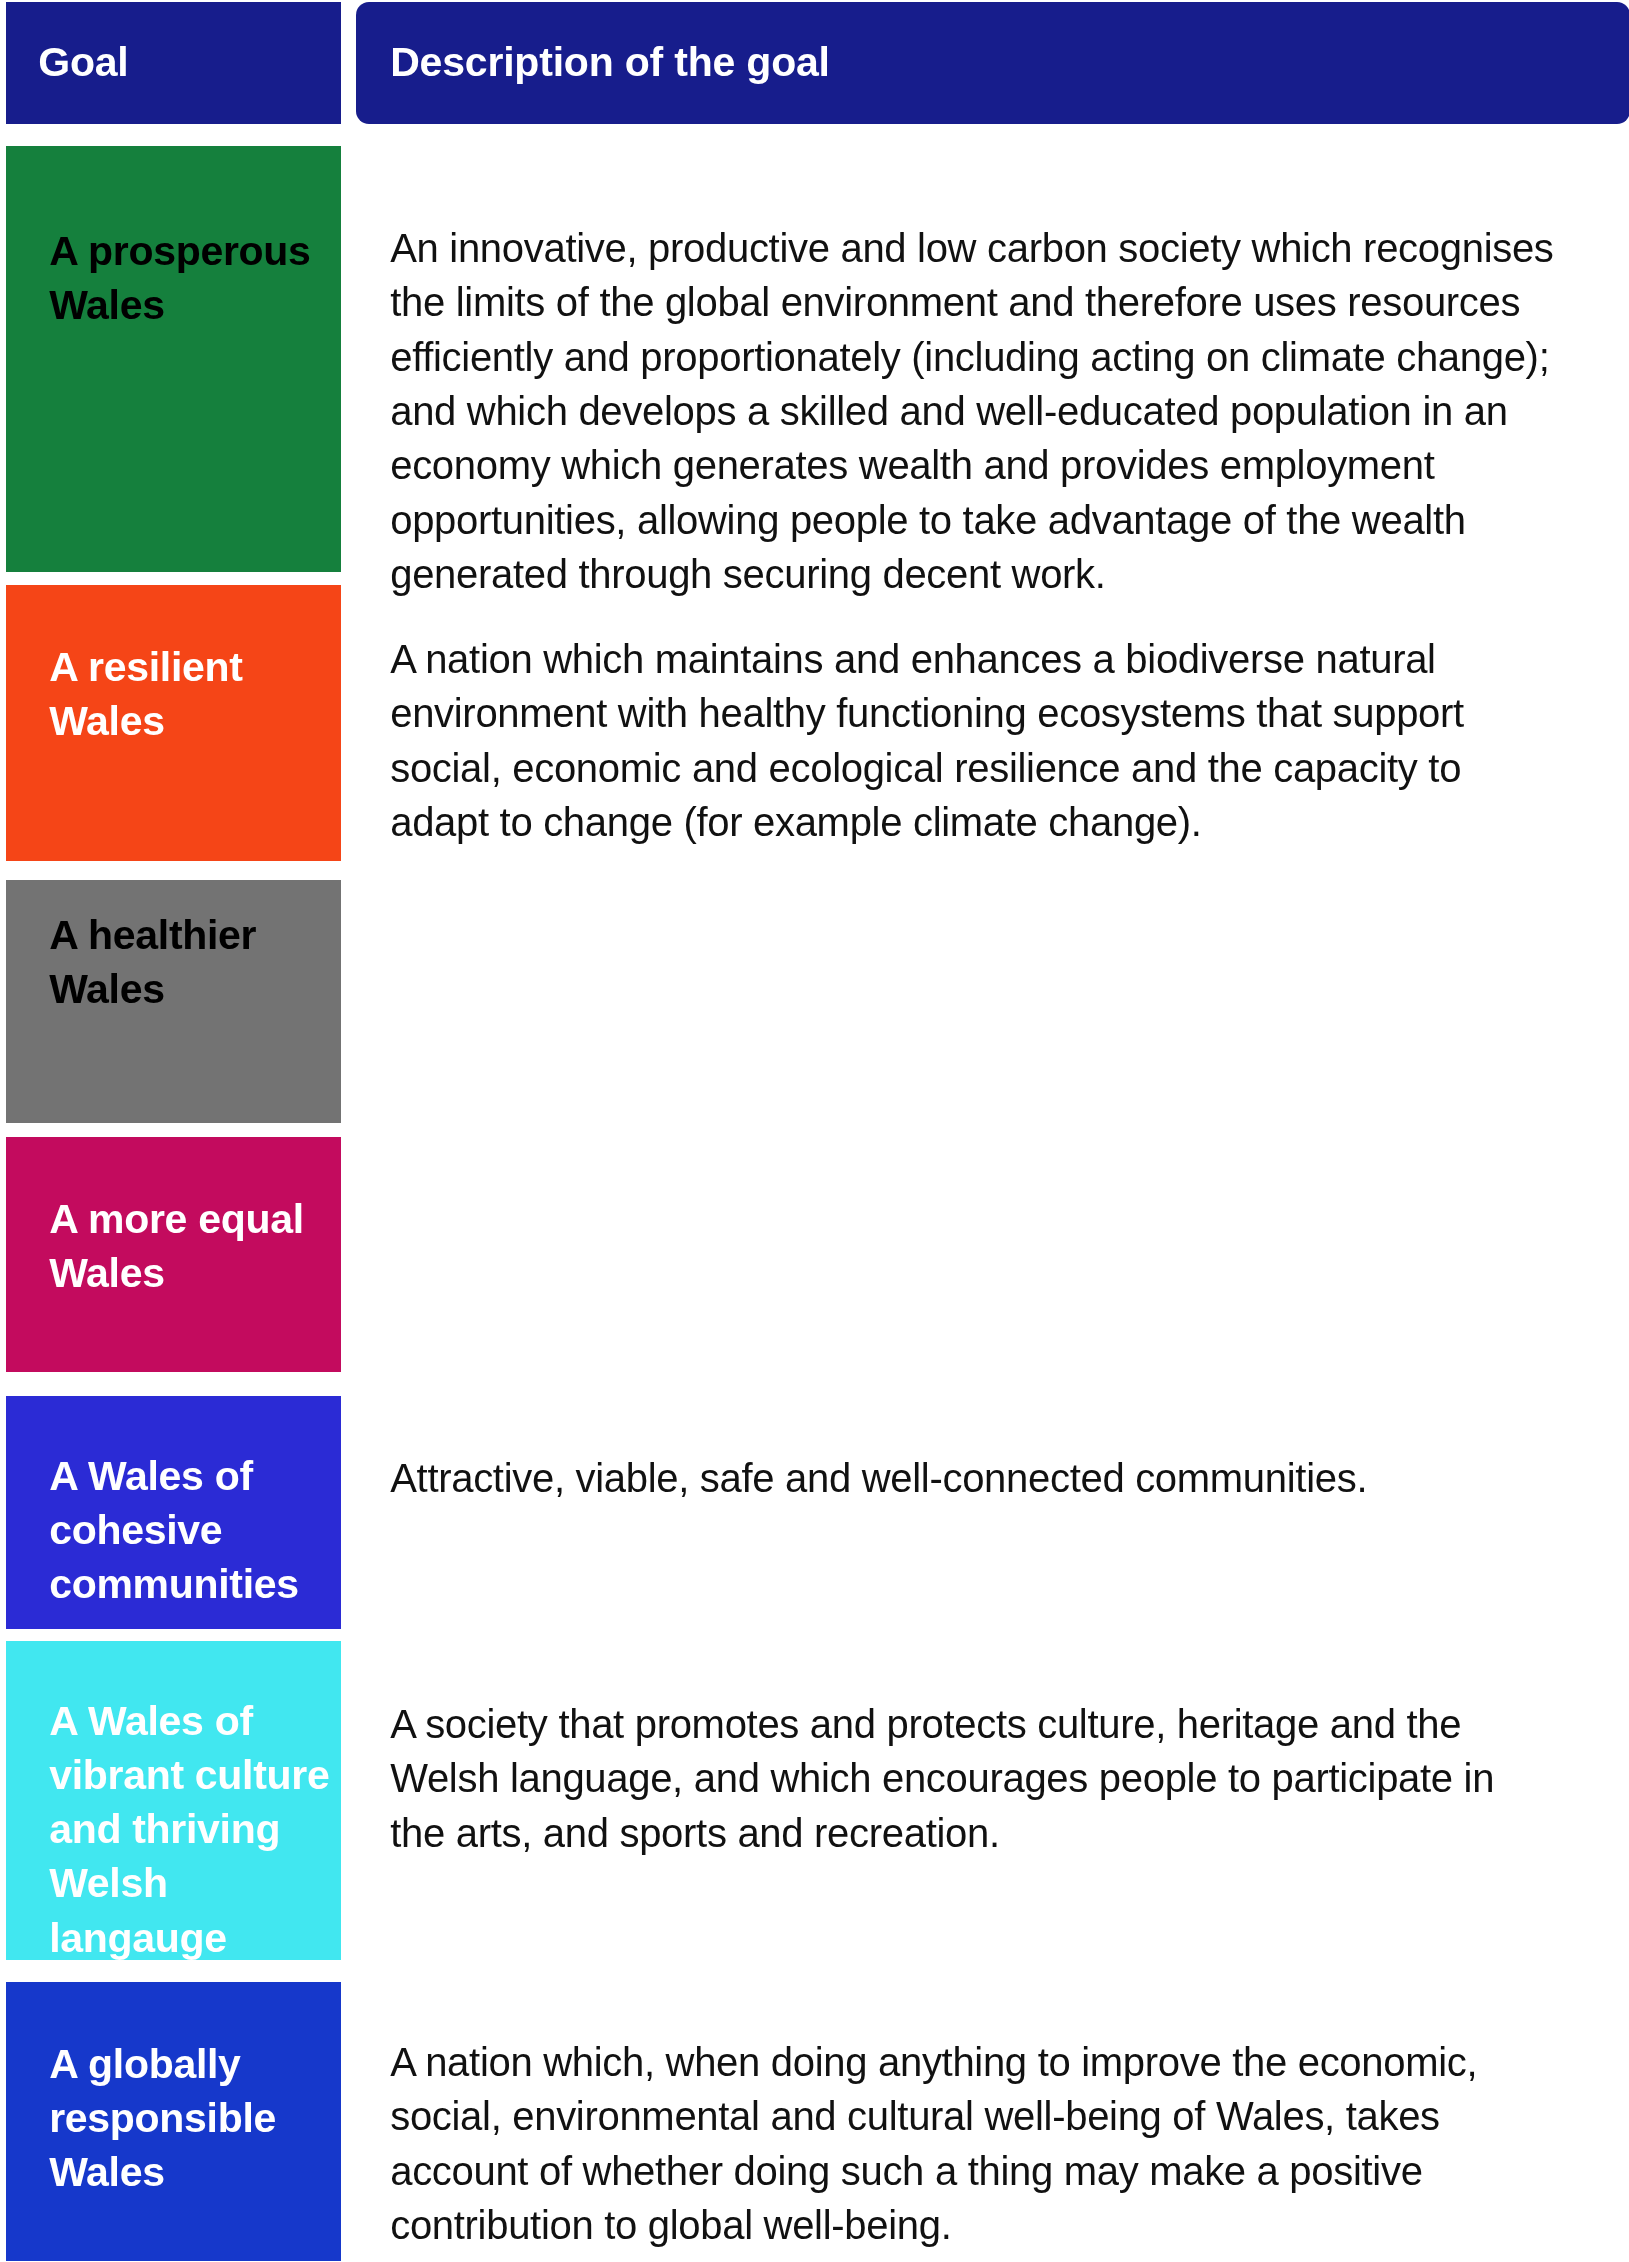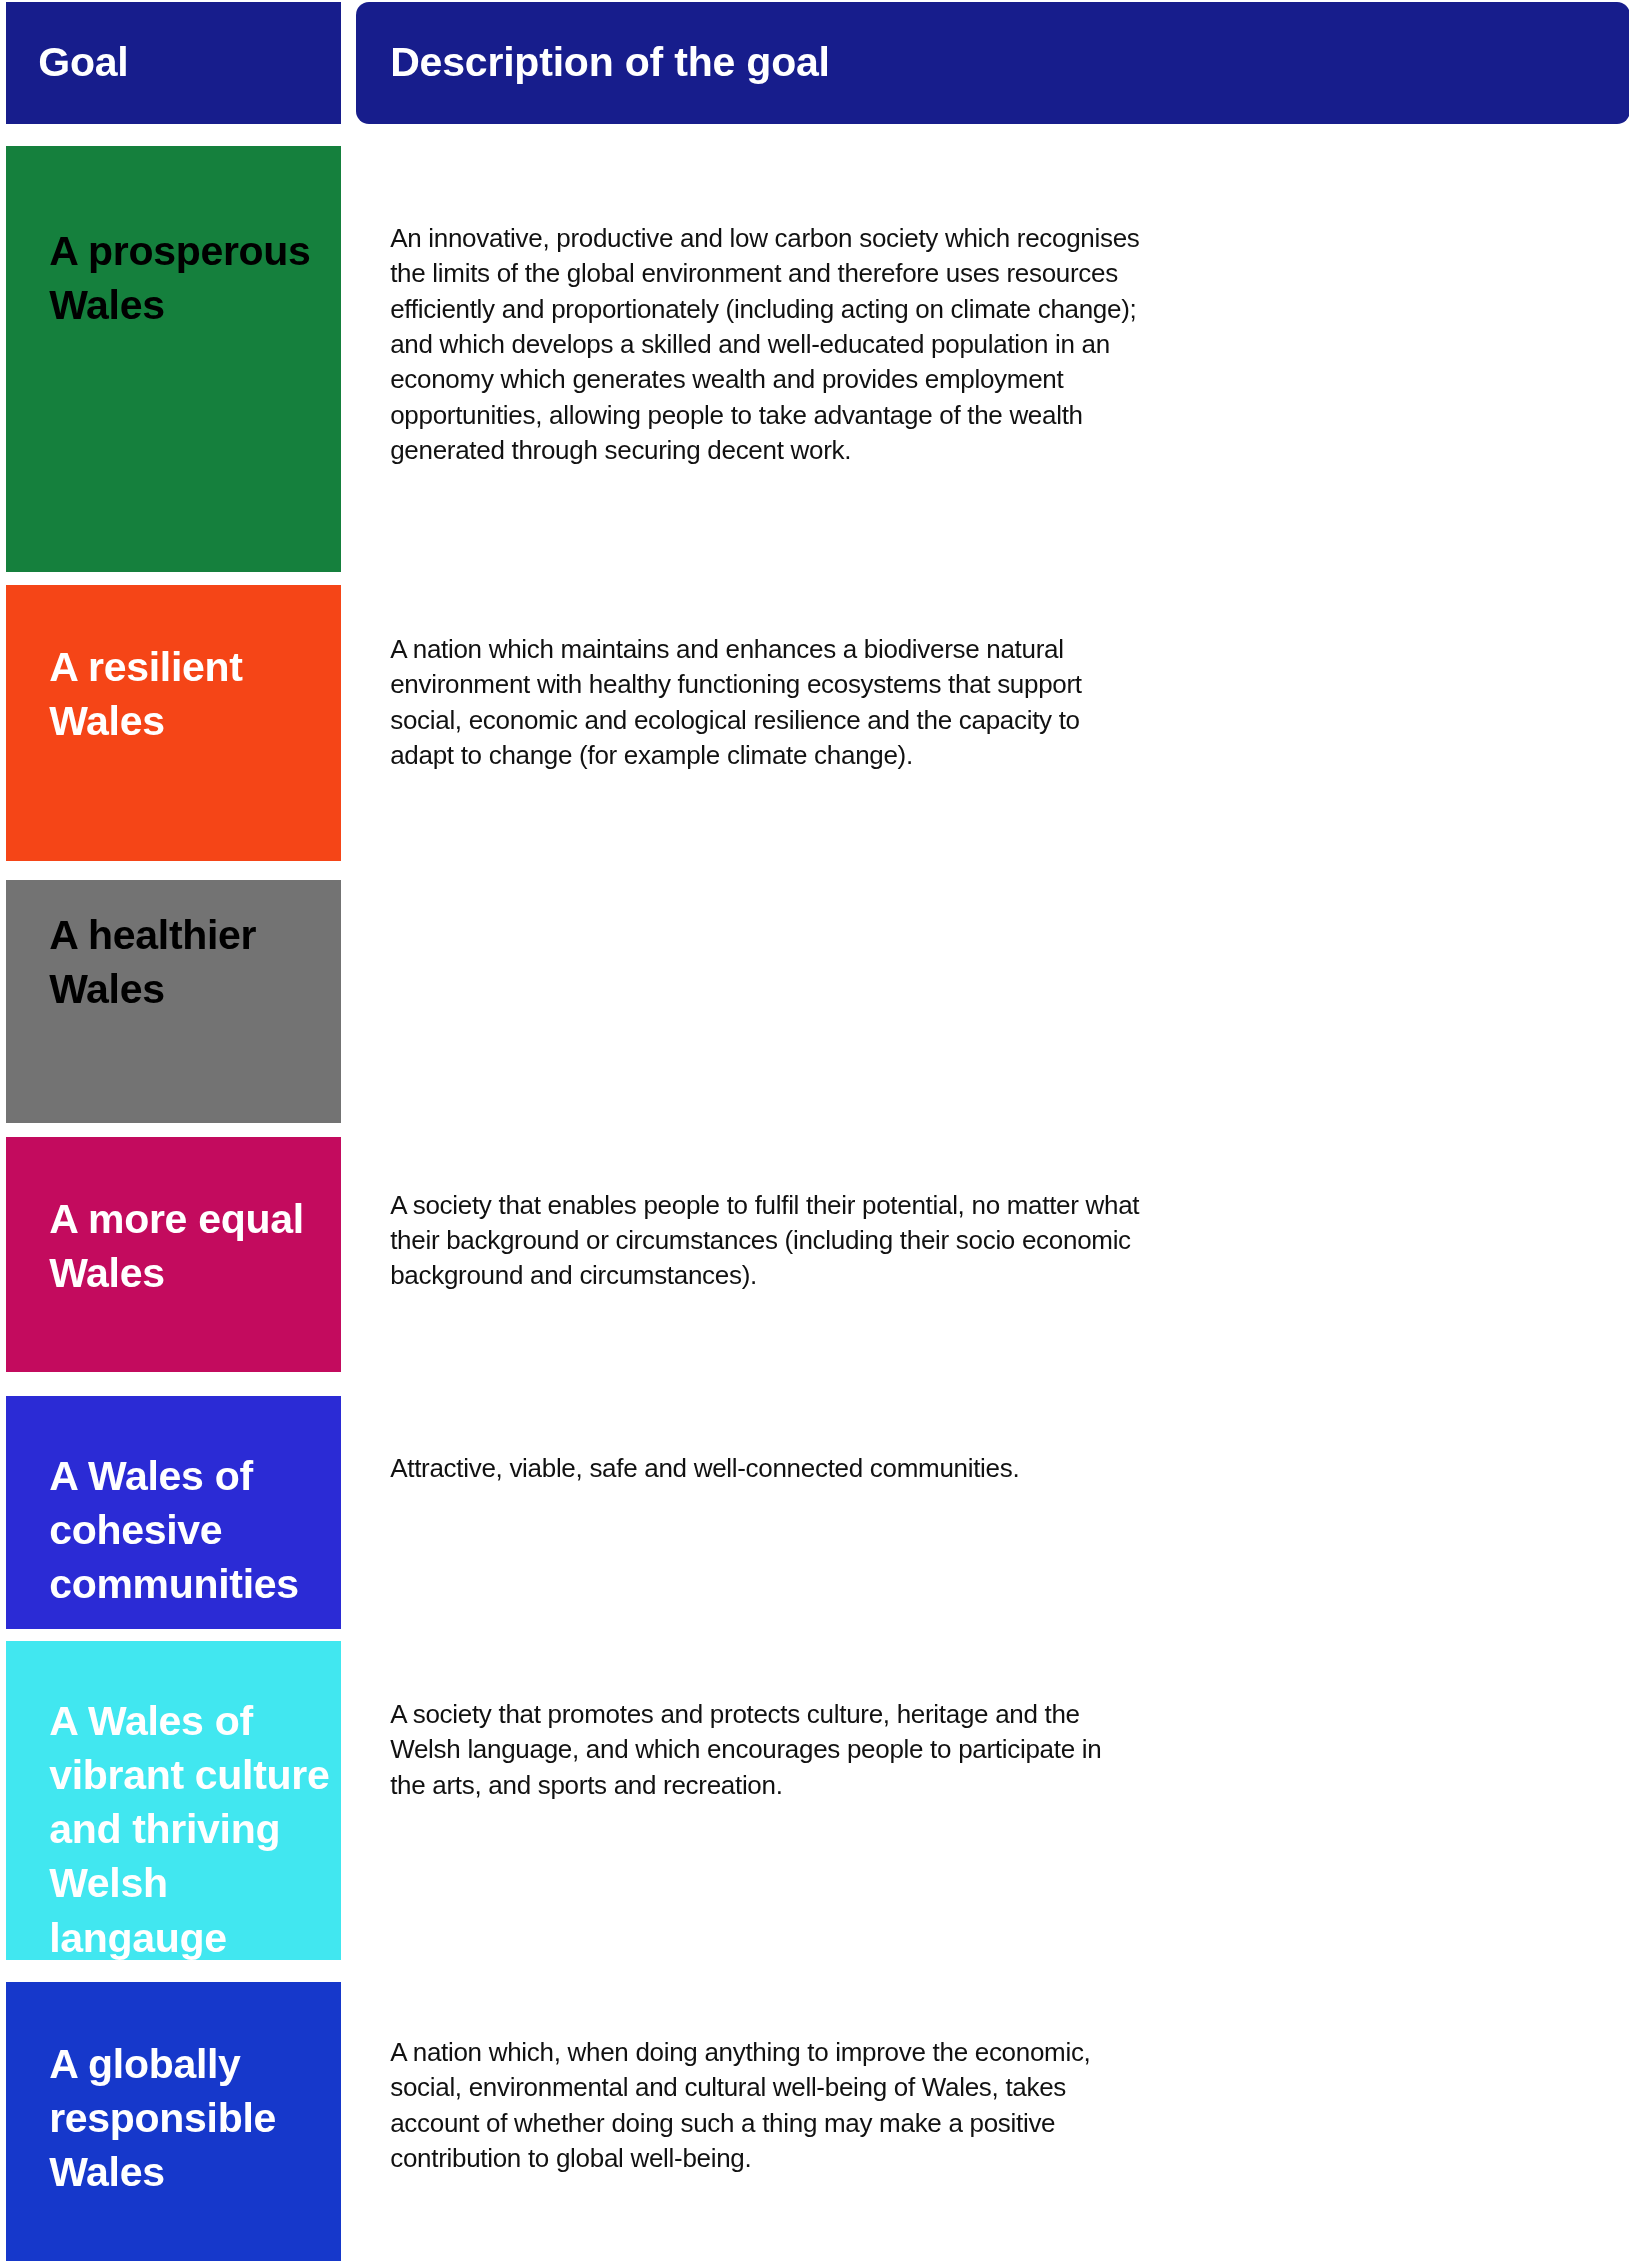--- a/index.html
+++ b/index.html
@@ -65,21 +65,21 @@
     white-space: pre-line;
     letter-spacing: -0.3px;
   }
   .desc-cell {
     box-sizing: border-box;
     padding-left: 34px;
     padding-right: 8.9px;
   }
   .desc-text {
     color: #111111;
-    font-size: 26px;
+    font-size: 40px;
     line-height: 1.36;
     white-space: pre-line;
     letter-spacing: -0.3px;
   }
 </style>
 </head>
 <body>
 
 <div id="page">
 
@@ -131,25 +131,20 @@
     </div>
     <div class="gap-col"></div>
   </div>
 
   <div class="trow" style="height:235px; margin-bottom:24px;">
     <div class="goal-col goal-cell" style="padding-top: 55px; background: rgb(195, 11, 94);">
       <div class="goal-label" style="color: rgb(255, 255, 255);">A more equal
 Wales</div>
     </div>
     <div class="gap-col"></div>
-    <div class="desc-col desc-cell" style="padding-top:51px;">
-      <div class="desc-text">A society that enables people to fulfil their potential, no matter what
-their background or circumstances (including their socio economic
-background and circumstances).</div>
-    </div>
   </div>
 
   <div class="trow" style="height:233px; margin-bottom:12.4px;">
     <div class="goal-col goal-cell" style="padding-top: 53px; background: rgb(43, 43, 213);">
       <div class="goal-label" style="color: rgb(255, 255, 255);">A Wales of
 cohesive
 communities</div>
     </div>
     <div class="gap-col"></div>
     <div class="desc-col desc-cell" style="padding-top:55px;">

